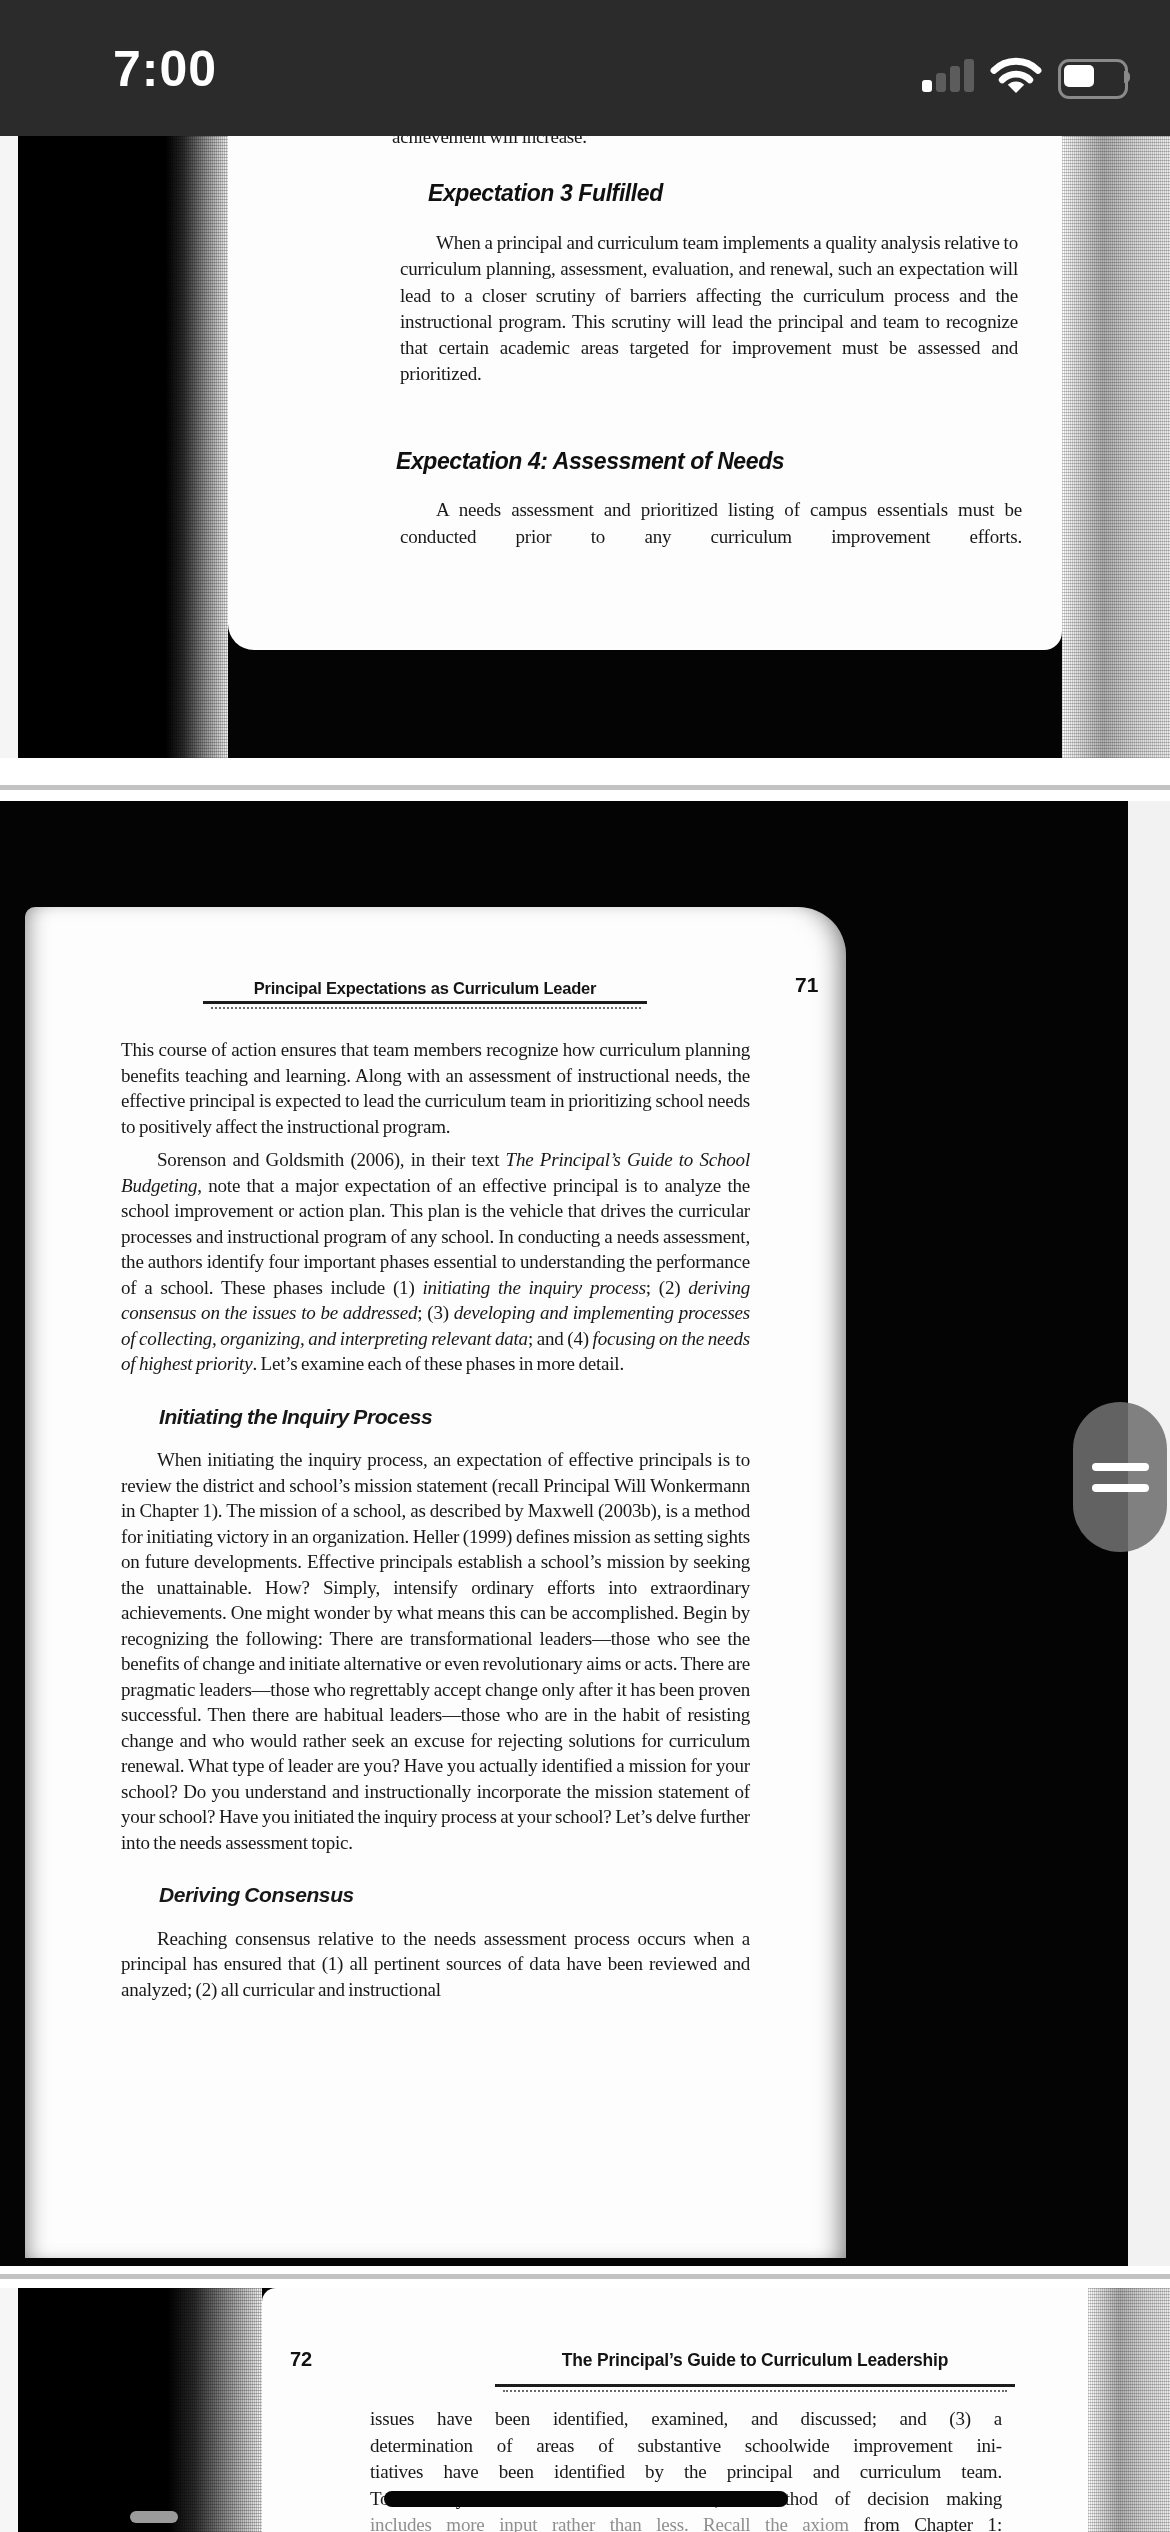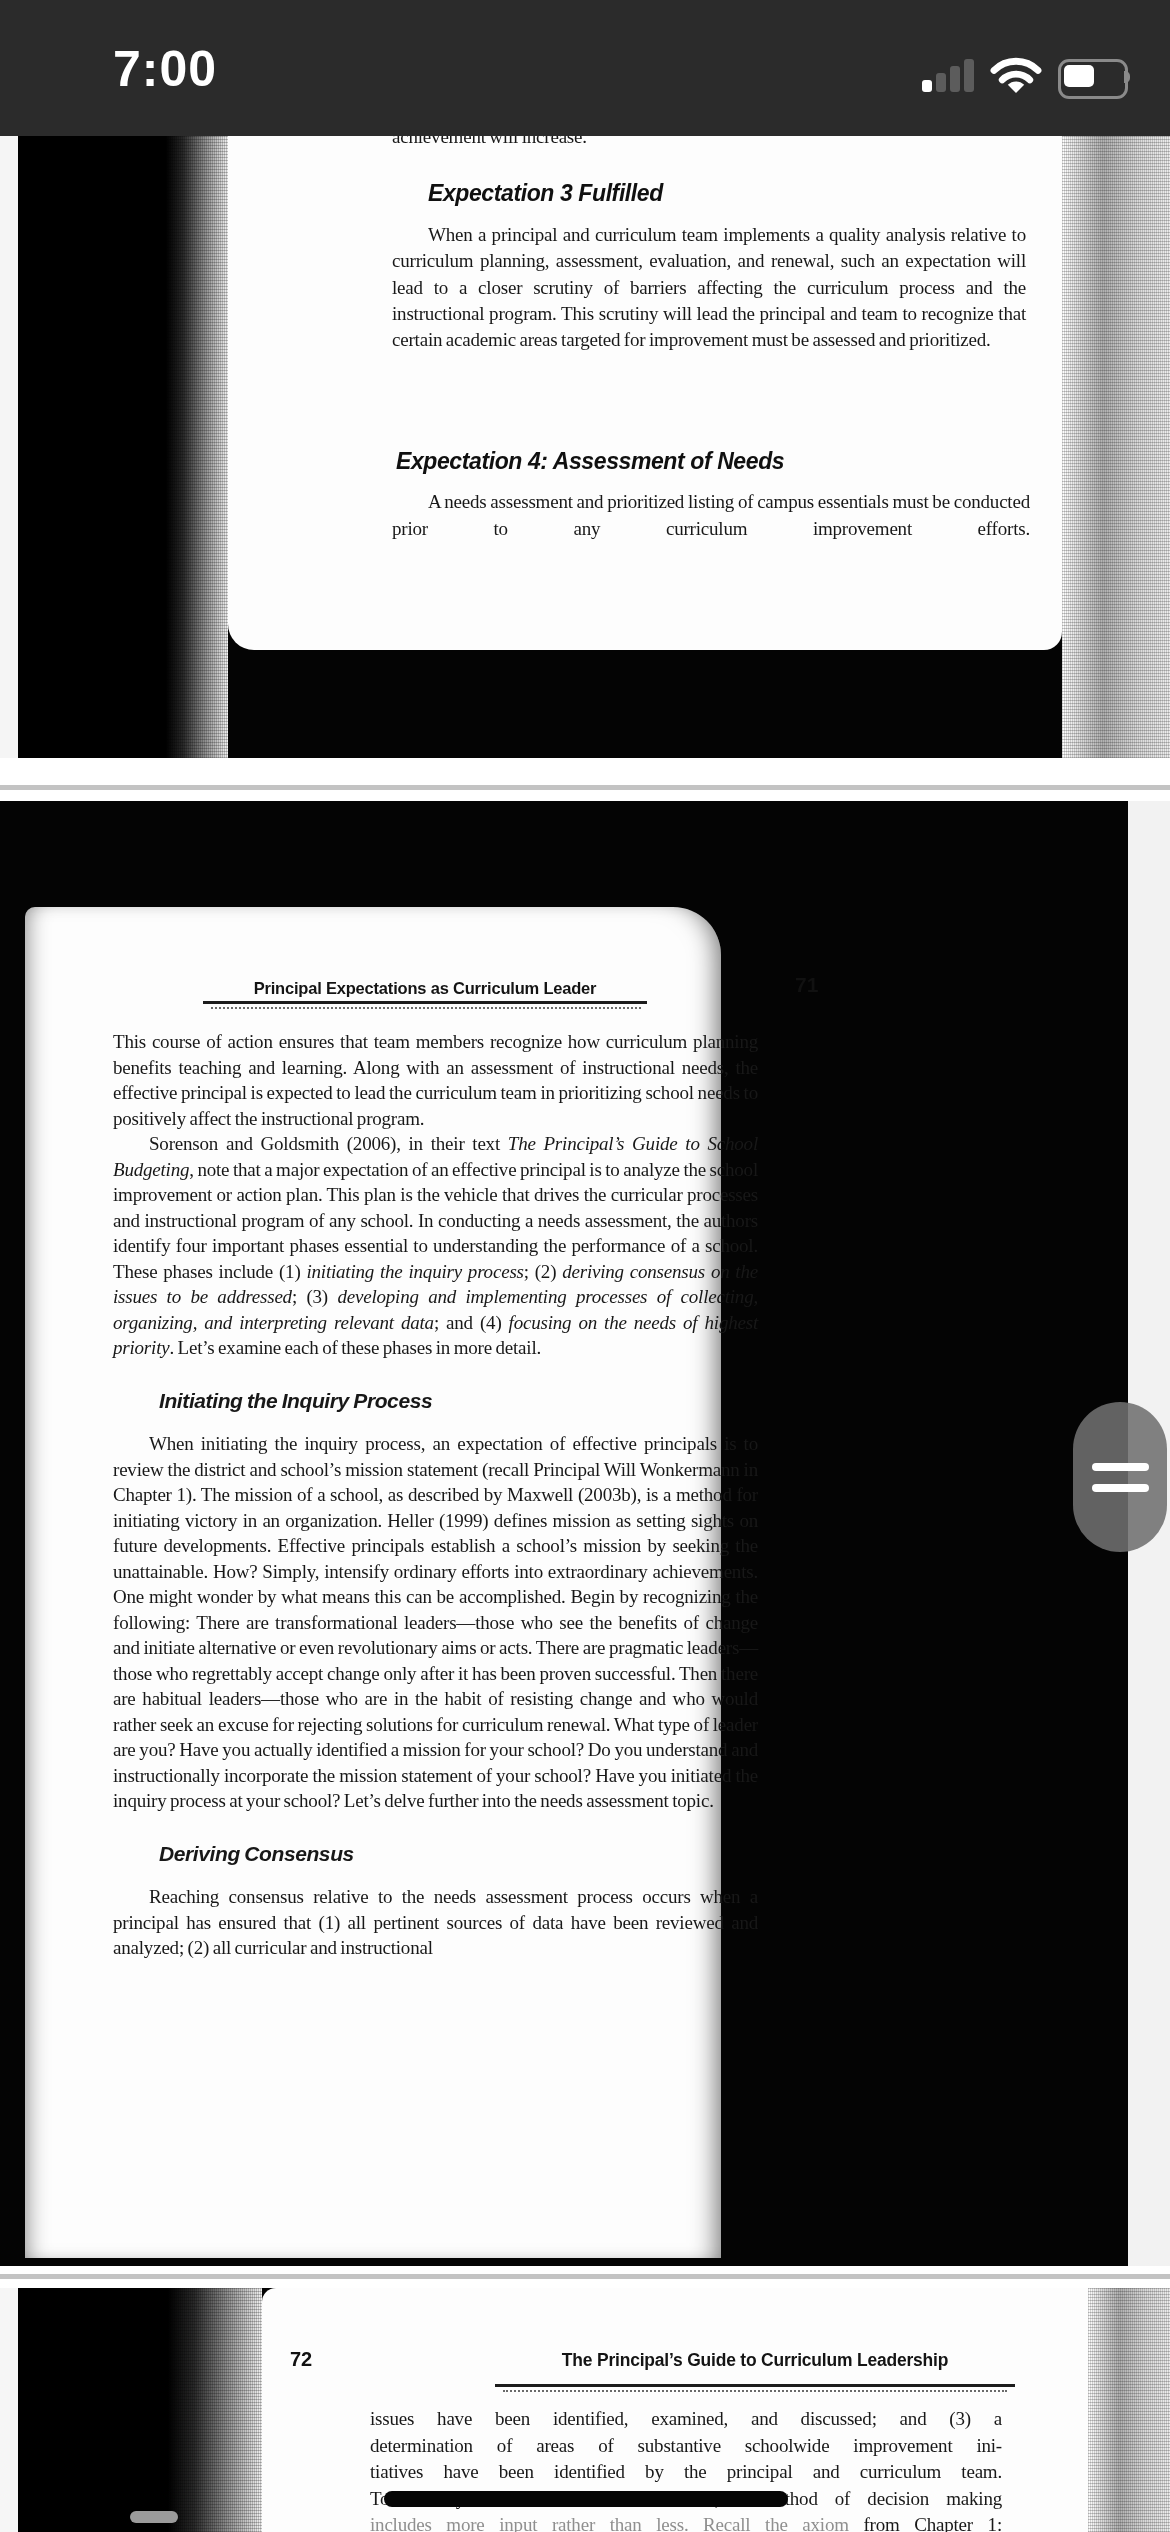--- a/index.html
+++ b/index.html
@@ -28,21 +28,21 @@
       linear-gradient(90deg,#000 0%,#2a2a2a 28%,#8c8c8c 62%,#f2f2f2 100%);}
   .noiseR{background-image:
       repeating-linear-gradient(0deg, rgba(0,0,0,.20) 0 1px, transparent 1px 3px),
       repeating-linear-gradient(90deg, rgba(0,0,0,.15) 0 1px, transparent 1px 2px),
       linear-gradient(90deg,#ffffff 0%,#b0b0b0 38%,#d9d9d9 70%,#ececec 100%);}
   .gap{position:absolute;left:0;width:1170px;background:#fff;}
   .gap .rule{position:absolute;left:0;width:1170px;height:5px;background:#c3c3c3;}
   
   .book{color:#181818;font-size:19px;line-height:26px;text-align:justify;
     letter-spacing:-0.2px;word-spacing:-1px;}
-  .book p{margin:0;}
+  .book p{margin:8px;}
   .indent{text-indent:36px;}
   .jlast{text-align-last:justify;}
   .headsans{font-family:"Liberation Sans",sans-serif;color:#101010;letter-spacing:-0.4px;font-style:italic;}
   .h-ital{font-style:italic;font-weight:700;font-size:23px;text-align:right;}
   .h-bold{font-weight:700;font-size:23px;}
   .h-sub{font-style:italic;font-weight:700;font-size:21px;font-family:"Liberation Sans",sans-serif;
     letter-spacing:-0.4px;margin:27px 0 18px 0;padding-left:46px;text-align:left;}
   .runhead{position:absolute;font:600 17px "Liberation Sans",sans-serif;color:#141414;
     letter-spacing:-0.2px;transform:scaleX(.97);transform-origin:center;white-space:nowrap;}
   .runrule{position:absolute;height:3px;background:#1c1c1c;}
@@ -109,21 +109,21 @@
     </div>
   </div>
 
   <div class="gap" style="top:766px;height:35px;">
     <div class="rule" style="top:19px;"></div>
   </div>
 
   <div class="scan" style="top:801px;height:1465px;">
     <div style="position:absolute;left:1128px;top:0;width:42px;height:100%;background:#f2f2f2;"></div>
 
-    <div class="page" style="left:25px;top:106px;width:696px;height:1351px;border-top-right-radius:48px;border-top-left-radius:10px;
+    <div class="page" style="left:25px;top:106px;width:821px;height:1351px;border-top-right-radius:48px;border-top-left-radius:10px;
          box-shadow:inset 16px 0 22px -14px rgba(0,0,0,0.45), inset -20px 0 26px -16px rgba(0,0,0,0.55);">
 
       <div class="runhead" style="left:178px;top:72px;width:444px;text-align:center;">Principal Expectations as Curriculum Leader</div>
       <div class="runrule" style="left:178px;top:94px;width:444px;"></div>
       <div class="runrule2" style="left:186px;top:100px;width:430px;"></div>
       <div class="pgnum" style="left:770px;top:66px;">71</div>
 
       <div class="book" style="position:absolute;left:88px;top:122px;width:645px;line-height:25.5px;">
         <p>This course of action ensures that team members recognize how curriculum planning benefits teaching and learning. Along with an assessment of instructional needs, the effective principal is expected to lead the curriculum team in prioritizing school needs to positively affect the instructional program.</p>
         <p class="indent"><span>Sorenson and Goldsmith (2006), in their text </span><i>The Principal’s Guide to School Budgeting</i><span>, note that a major expectation of an effective principal is to analyze the school improvement or action plan. This plan is the vehicle that drives the curricular processes and instructional program of any school. In conducting a needs assessment, the authors identify four important phases essential to understanding the performance of a school. These phases include (1) </span><i>initiating the inquiry process</i><span>; (2) </span><i>deriving consensus on the issues to be addressed</i><span>; (3) </span><i>developing and implementing processes of collecting, organizing, and interpreting relevant data</i><span>; and (4) </span><i>focusing on the needs of highest priority</i><span>. Let’s examine each of these phases in more detail.</span></p>

